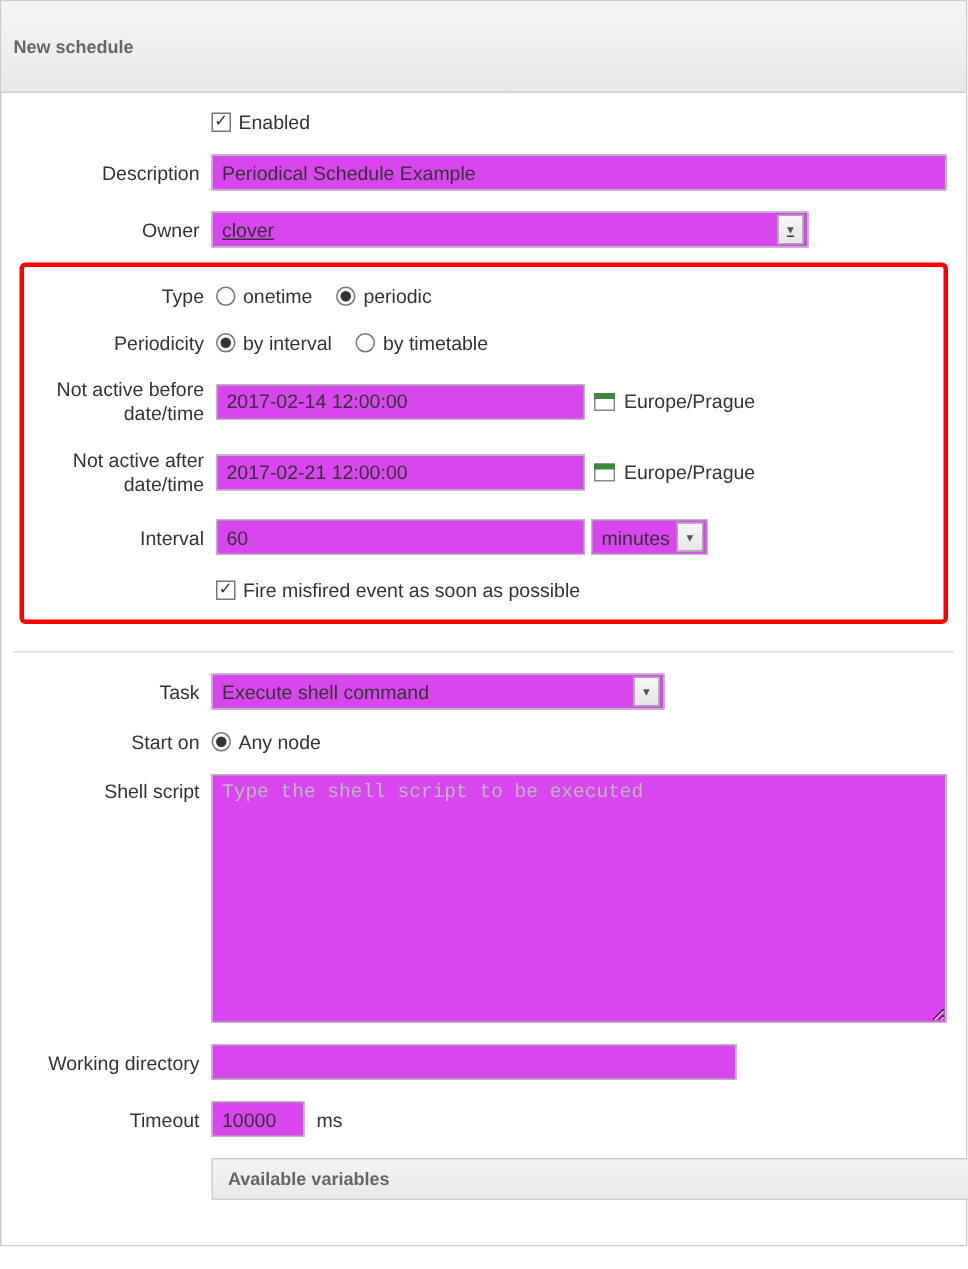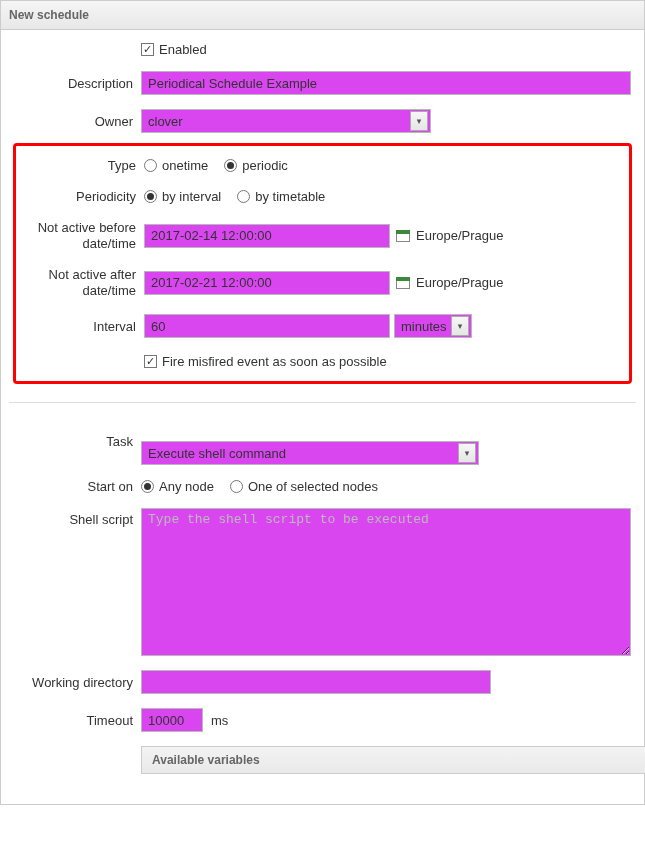--- a/index.html
+++ b/index.html
@@ -11,21 +11,21 @@
     background: #fff;
     width: 645px;
   }
   .panel {
     border: 1px solid #ccc;
     background: #fff;
   }
   .panel-header {
     background: linear-gradient(#f5f5f5, #e8e8e8);
     border-bottom: 1px solid #ccc;
-    padding: 7px 8px;
+    padding: 23px 8px;
     font-weight: bold;
     color: #666;
     font-size: 12px;
   }
   .panel-body {
     padding: 12px 8px 16px 8px;
   }
   .form-row {
     display: flex;
     align-items: center;
@@ -148,21 +148,21 @@
     border-top: 1px solid #ddd;
     margin: 4px 0 14px 0;
   }
   .section-title {
     font-weight: bold;
     font-size: 14px;
     margin: 0 0 2px 2px;
   }
   textarea.shell {
     width: 490px;
-    height: 148px;
+    height: 166px;
     resize: both;
     font-family: "Courier New", monospace;
     font-size: 13px;
     color: #333;
   }
   textarea.shell::placeholder { color: #bbb; }
   .vars-bar {
     width: 592px;
     background: linear-gradient(#f3f3f3,#e9e9e9);
     border: 1px solid #ccc;
@@ -206,21 +206,21 @@
     <div class="form-row">
       <div class="label-col">Description</div>
       <div class="field-col">
         <input type="text" class="text-input full" value="Periodical Schedule Example" style="">
       </div>
     </div>
 
     <div class="form-row" style="margin-bottom:10px;">
       <div class="label-col">Owner</div>
       <div class="field-col">
-        <div class="sel" style="width:290px;">
+        <div class="sel" style="width:398px;text-decoration:underline;">
           <span>clover</span>
           <span class="chev">▾</span>
         </div>
       </div>
     </div>
 
     <div class="highlight-box">
 
       <div class="form-row">
         <div class="label-col">Type</div>
@@ -298,39 +298,35 @@
           </span>
         </div>
       </div>
     </div>
 
     <hr class="section-divider">
 
     <div class="form-row">
       <div class="label-col">Task</div>
       <div class="field-col">
-        <div class="sel" style="width:338px;margin-top:24px;">
+        <div class="sel" style="width:302px;">
           <span>Execute shell command</span>
           <span class="chev">▾</span>
         </div>
       </div>
     </div>
 
     <div class="form-row">
       <div class="label-col">Start on</div>
       <div class="field-col">
         <div class="radio-group">
           <span class="radio-item">
             <span class="radio checked"></span>
             <span>Any node</span>
           </span>
-          <span class="radio-item">
-            <span class="radio"></span>
-            <span>One of selected nodes</span>
-          </span>
         </div>
       </div>
     </div>
 
     <div class="form-row align-top">
       <div class="label-col" style="padding-top:4px;">Shell script</div>
       <div class="field-col">
         <textarea class="shell" placeholder="Type the shell script to be executed" style=""></textarea>
       </div>
     </div>

